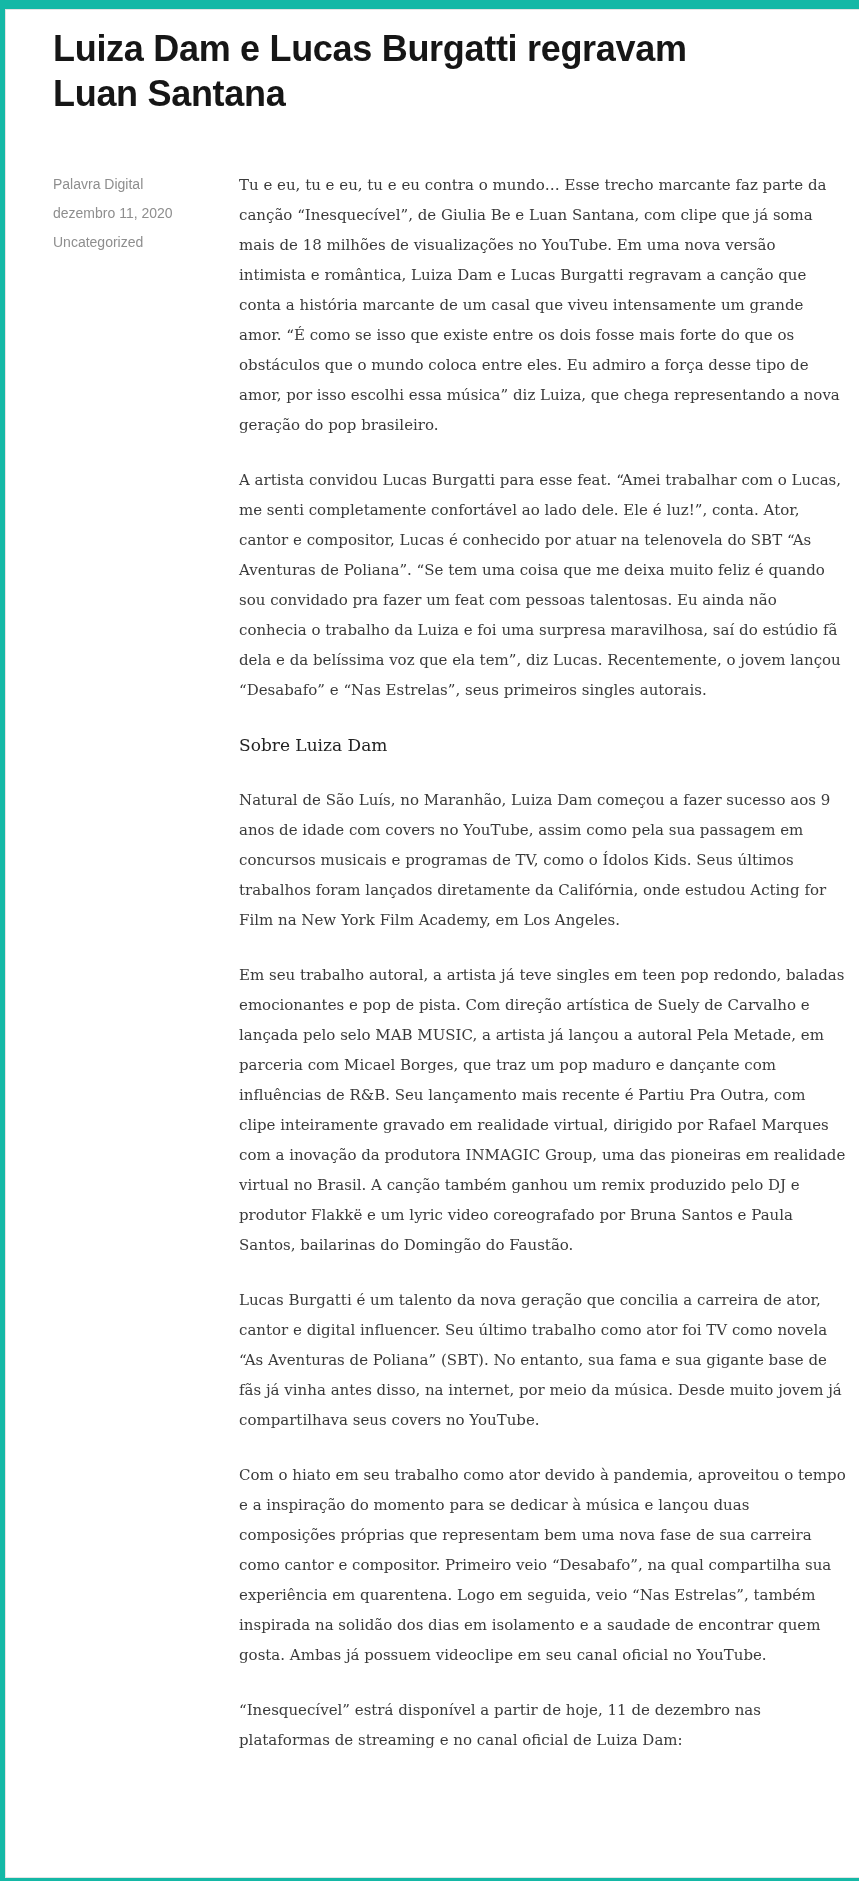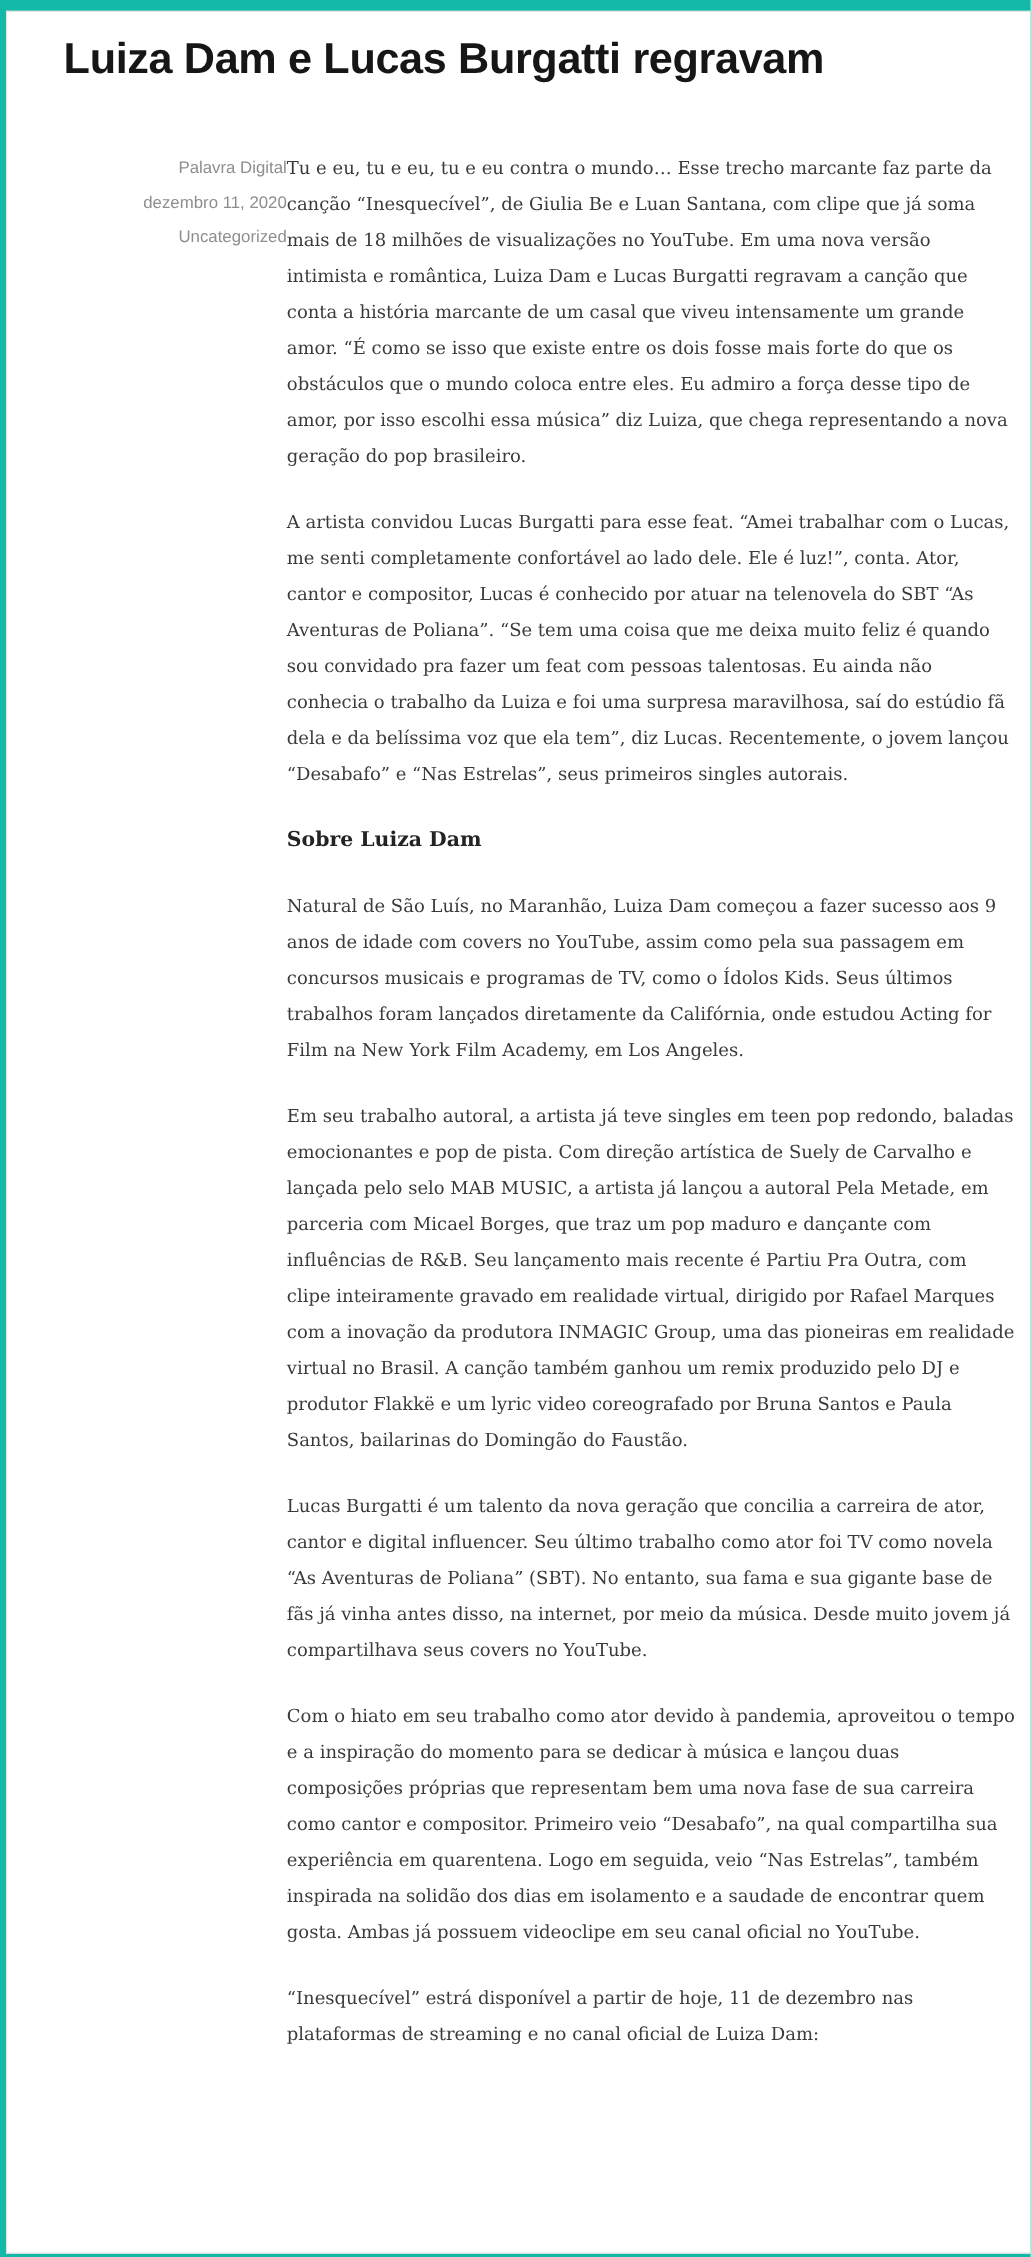--- a/index.html
+++ b/index.html
@@ -38,47 +38,47 @@
   .meta{
     font-size:14px;
     line-height:29px;
     color:#8e8e8e;
   }
   .meta-item{
     display:block;
     color:#8e8e8e;
     text-decoration:none;
     cursor:pointer;
-    text-align:right;
   }
   .content{
     font-family:"DejaVu Serif","Liberation Serif",serif;
     font-size:15px;
     line-height:30px;
     color:#3a3a3a;
   }
   .content p{margin:0 0 25px 0;}
   .content p.lead{font-style:italic;}
   .content h3{
     font-family:"DejaVu Serif","Liberation Serif",serif;
     font-size:17px;
     line-height:30px;
-    font-weight:bold;
+    font-weight:normal;
     color:#232323;
     margin:4px 0 25px 0;
   }
 </style>
 </head>
 <body>
 
 <div class="page">
   <article class="card">
 
     <h1 class="post-title">
       <span class="title-line">Luiza Dam e Lucas Burgatti regravam</span>
+      <span class="title-line">Luan Santana</span>
     </h1>
 
     <div class="post-grid">
 
       <aside class="meta">
         <a class="meta-item">Palavra Digital</a>
         <a class="meta-item">dezembro 11, 2020</a>
         <a class="meta-item">Uncategorized</a>
       </aside>
 

